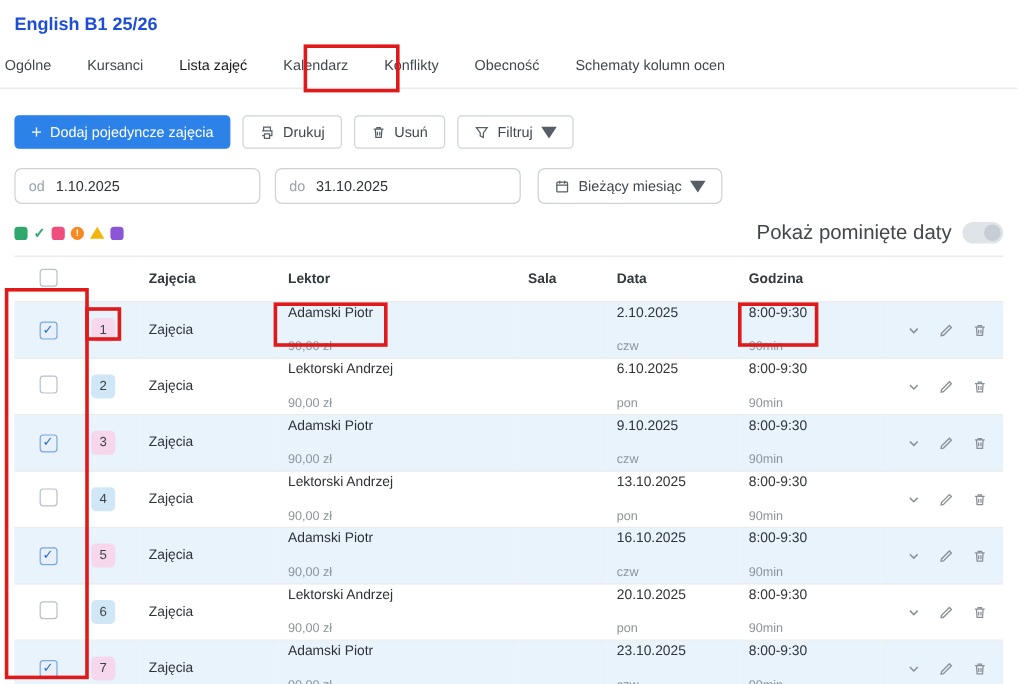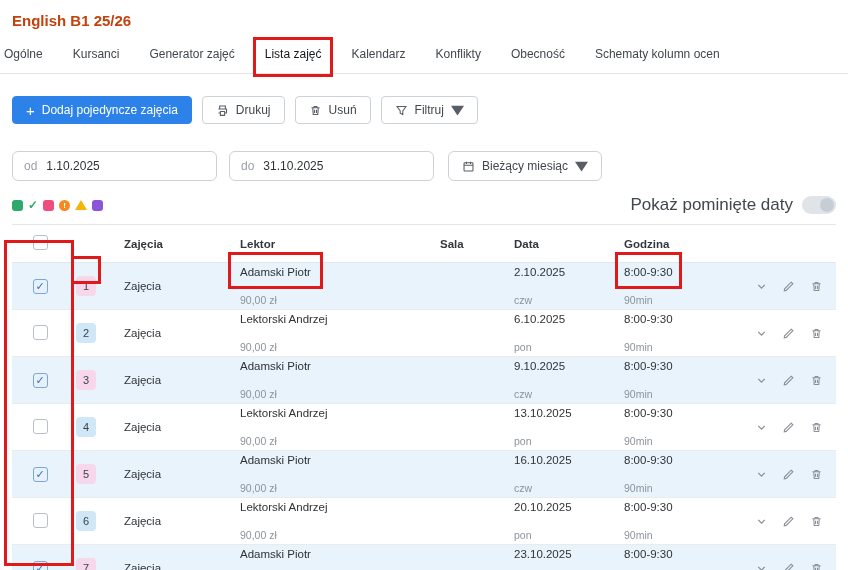--- a/index.html
+++ b/index.html
@@ -1,30 +1,30 @@
 <!DOCTYPE html>
 <html style="--accent: #2c82e8; --annot: #e01a1a; --sel: #e8f3fc; --badge-pink: #f6d7eb; --badge-blue: #cfe7f7;"><head>
 <meta charset="utf-8">
 <style>
 *{box-sizing:border-box;margin:0;padding:0}
 html,body{width:848px;height:570px}
 body{font-family:"Liberation Sans",sans-serif;background:#fff;color:#2f3337;overflow:hidden;position:relative}
-.page-title{font-size:15px;font-weight:700;color:#c2410c;padding:12px 12px 12px}
+.page-title{font-size:15px;font-weight:700;color:#1d4ed8;padding:12px 12px 12px}
 .tabs{display:flex;gap:26px;padding:0 0 0 2px;border-bottom:1px solid #e3e6e9;font-size:12px;color:#41474d}
 .tab{padding:6px 2px 12px;cursor:pointer;white-space:nowrap}
 .tab.active{color:#16191c}
 .content{padding:0 12px}
 .toolbar{display:flex;gap:10px;margin-top:22px;align-items:center}
 .btn{display:inline-flex;align-items:center;gap:7px;height:28px;padding:0 13px;border:1px solid #ccd2d8;border-radius:4px;background:#fff;font-size:12px;color:#41474d;font-family:inherit;cursor:pointer;white-space:nowrap}
 .btn .ic{display:inline-flex;color:#575e66}
 .btn .ic svg{width:13px;height:13px}
 .btn.primary{background:var(--accent,#2c82e8);border-color:var(--accent,#2c82e8);color:#fff}
 .btn.primary .plus{font-size:15px;line-height:1}
 .caret svg{width:8px;height:6px}
-.date-row{display:flex;margin-top:27px;align-items:flex-end}
+.date-row{display:flex;margin-top:16px;align-items:flex-end}
 .date-input{display:flex;align-items:center;gap:9px;width:205px;height:30px;border:1px solid #ccd2d8;border-radius:6px;padding:0 11px;font-size:12px;cursor:text;background:#fff}
 .date-input + .date-input{margin-left:12px}
 .date-input .lbl{color:#9aa1a8}
 .date-input .val{color:#2f3337}
 .month-btn{margin-left:14px;height:30px;border-radius:6px}
 .legend-row{display:flex;justify-content:space-between;align-items:center;margin-top:14px}
 .legend{display:flex;gap:5px;align-items:center}
 .lg{display:inline-flex;align-items:center;justify-content:center}
 .lg-square{width:11px;height:11px;border-radius:3px}
 .lg-check{font-size:12px;font-weight:700}
@@ -52,21 +52,20 @@
 .annotation{position:absolute;border:3px solid var(--annot,#e01a1a);z-index:30;pointer-events:none}
 </style>
 </head>
 <body>
 
 <div class="page-title">English B1 25/26</div>
 
 <nav class="tabs">
   <div class="tab">Ogólne</div>
   <div class="tab">Kursanci</div>
-  <div class="tab">Generator zajęć</div>
   <div class="tab active">Lista zajęć</div>
   <div class="tab">Kalendarz</div>
   <div class="tab">Konflikty</div>
   <div class="tab">Obecność</div>
   <div class="tab">Schematy kolumn ocen</div>
 </nav>
 
 <div class="content">
 
   <div class="toolbar">

